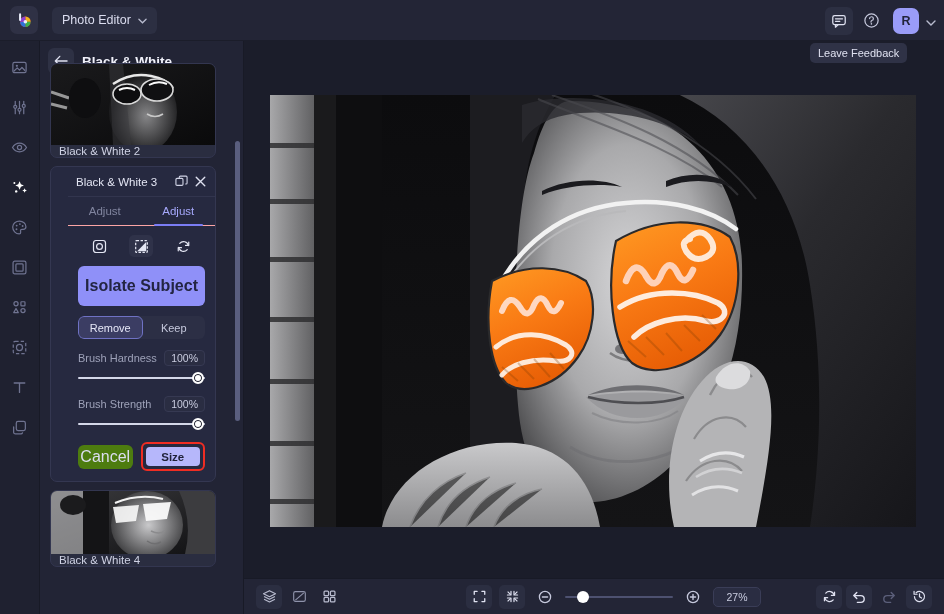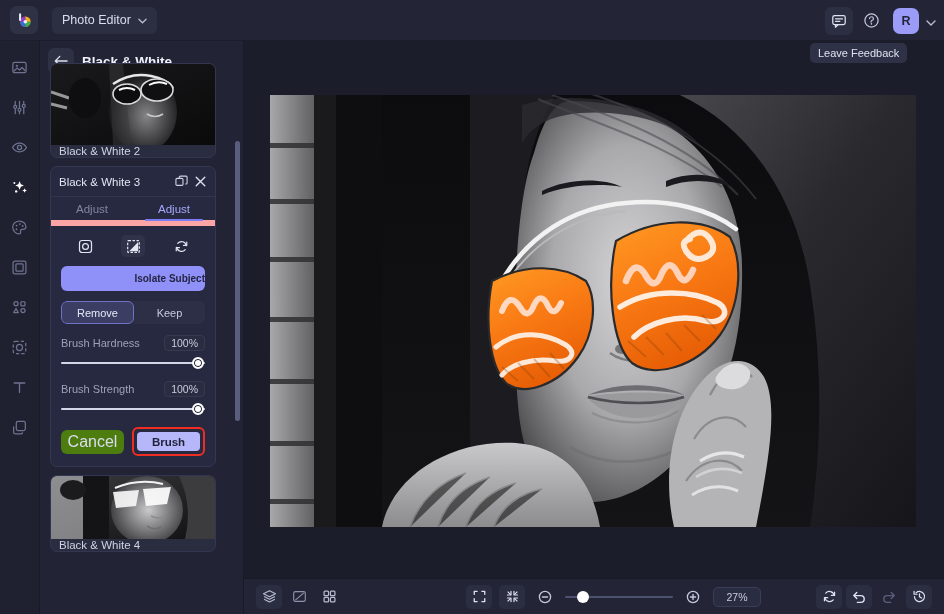--- a/index.html
+++ b/index.html
@@ -107,30 +107,30 @@
     border: 1px solid #333650;
   }
   .preset-thumb { width: 100%; height: 63px; position: relative; overflow: hidden; }
   .preset-label {
     font-size: 11.5px; color: #cfd2e4; padding: 0 8px;
   }
 
   
   .edit-card {
     width: 166px; background: #262940; border: 1px solid #343751;
-    border-radius: 7px; margin-bottom: 8px;
+    border-radius: 7px; margin-bottom: 8px; padding-left: 17px;
   }
   .edit-card-head {
     height: 30px; display: flex; align-items: center;
     padding: 0 8px; gap: 6px;
     border-bottom: 1px solid #32354e;
   }
   .edit-card-title { font-size: 11.5px; color: #e3e5f3; flex: 1; }
   .ec-icon { color: #cfd2e4; display: flex; align-items: center; }
-  .tabs { display: flex; height: 29px; border-bottom: 6px solid #fca5a5; }
+  .tabs { display: flex; height: 29px; border-bottom: 1px solid #fca5a5; }
   .tab {
     flex: 1; display: flex; align-items: center; justify-content: center;
     font-size: 11.5px; color: #81859f; position: relative;
   }
   .tab.active { color: #a6a8fb; }
   .tab.active::after {
     content: ""; position: absolute; bottom: -1px; left: 12px; right: 12px;
     height: 2px; background: #7b7df5; border-radius: 2px;
   }
   .tool-row {
@@ -138,24 +138,24 @@
     padding: 9px 10px 7px;
   }
   .tool-btn {
     width: 24px; height: 22px; border-radius: 5px;
     display: flex; align-items: center; justify-content: center;
     color: #e4e6f3;
   }
   .tool-btn.sel { background: #2f3249; }
   .ec-body { padding: 2px 10px 10px; }
   .primary-btn {
-    width: 100%; height: 25px; border-radius: 6px;
+    width: 100%; height: 40px; border-radius: 6px;
     background: #8f90f8; color: #232542;
-    font-size: 10px; font-weight: bold;
-    display: flex; align-items: center; justify-content: flex-end;
+    font-size: 16px; font-weight: bold;
+    display: flex; align-items: center; justify-content: center;
     margin-bottom: 10px;
   }
   .seg {
     display: flex; width: 100%; height: 23px;
     background: #2c2f45; border-radius: 6px; overflow: hidden;
     margin-bottom: 11px;
   }
   .seg-opt {
     flex: 1; display: flex; align-items: center; justify-content: center;
     font-size: 11px; color: #c6c9dd;
@@ -505,21 +505,21 @@
               <div class="knob" style="left:calc(100% - 13px);"></div>
             </div>
           </div>
 
           <div class="btn-row">
             <div class="ghost-btn">
               <span>Cancel</span>
             </div>
             <div class="apply-wrap">
               <div class="apply-btn">
-                <span>Brush</span>
+                <span>Size</span>
               </div>
             </div>
           </div>
         </div>
       </div>
 
       <div class="preset-card">
         <div class="preset-thumb" style="height:63px;">
           <svg width="166" height="63" viewBox="0 0 166 63">
             <defs>

